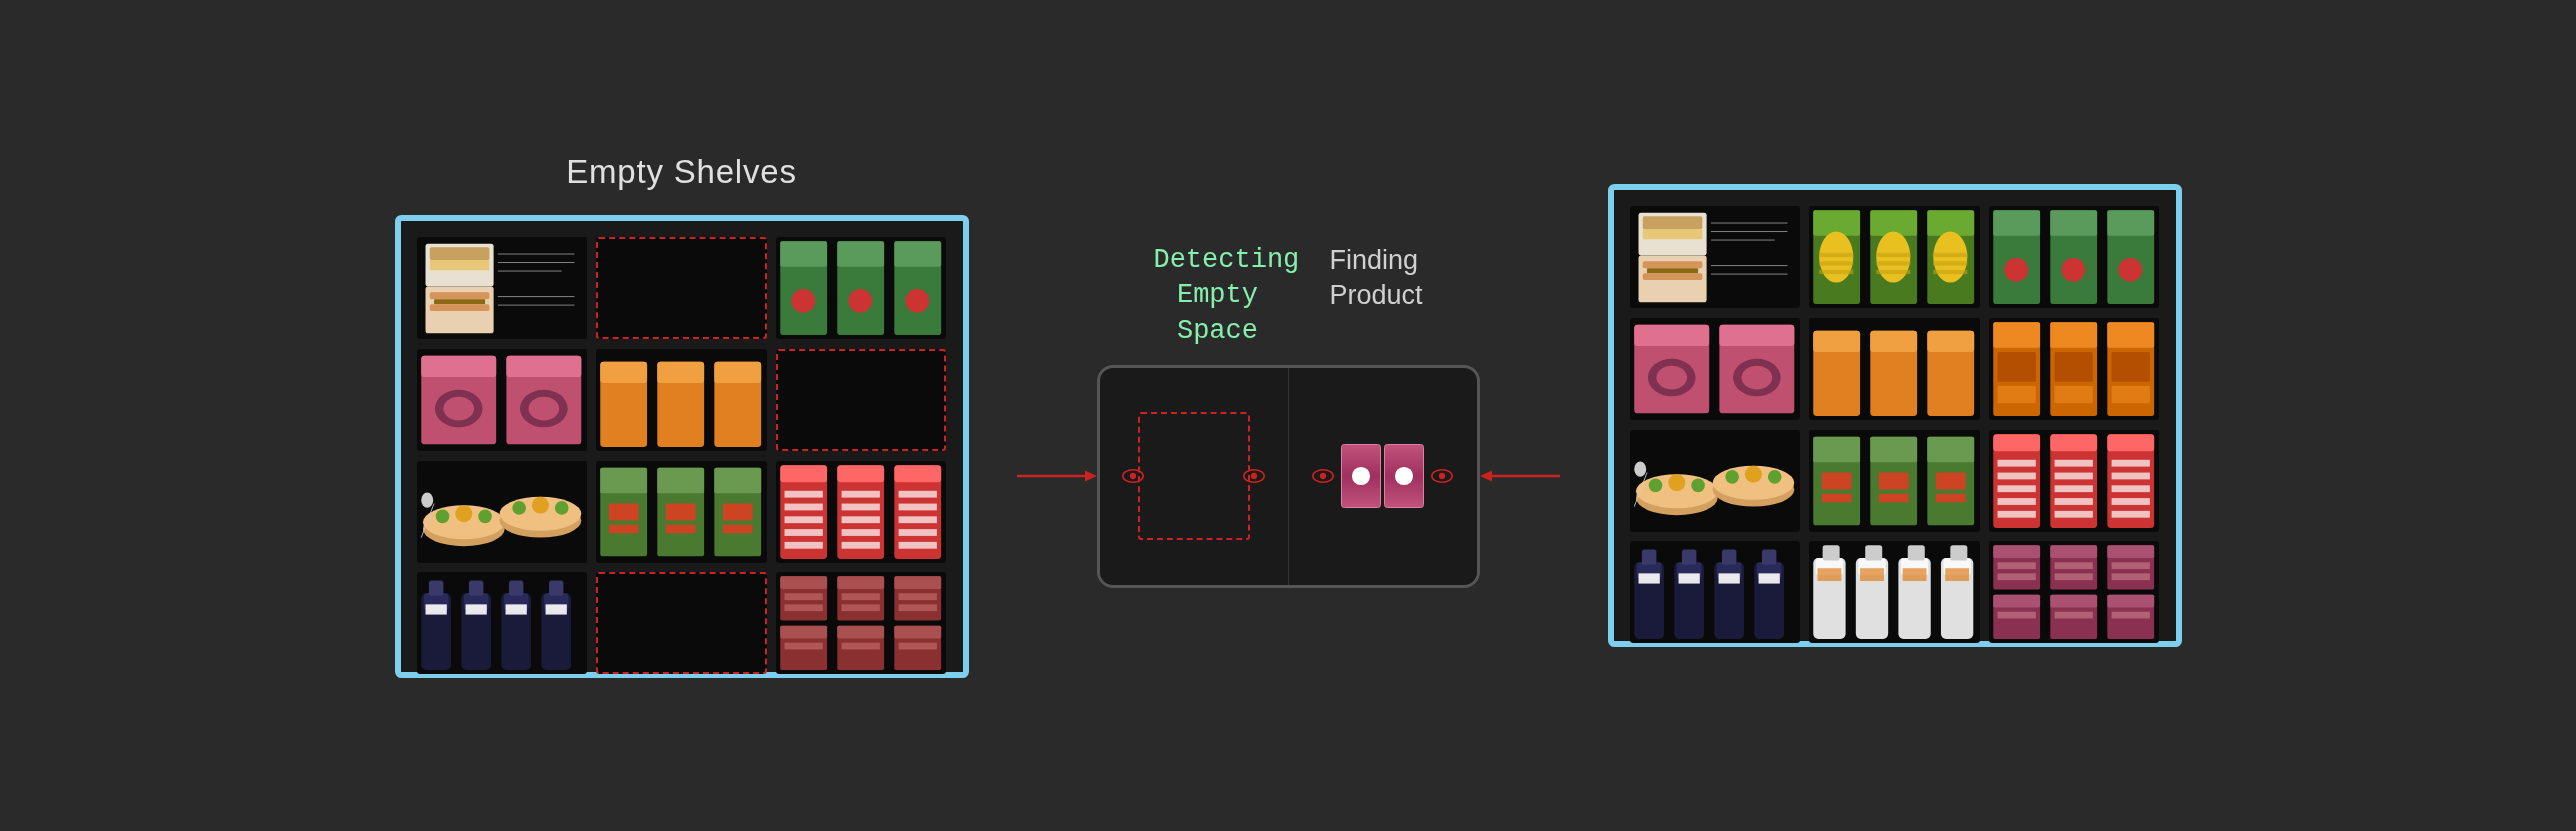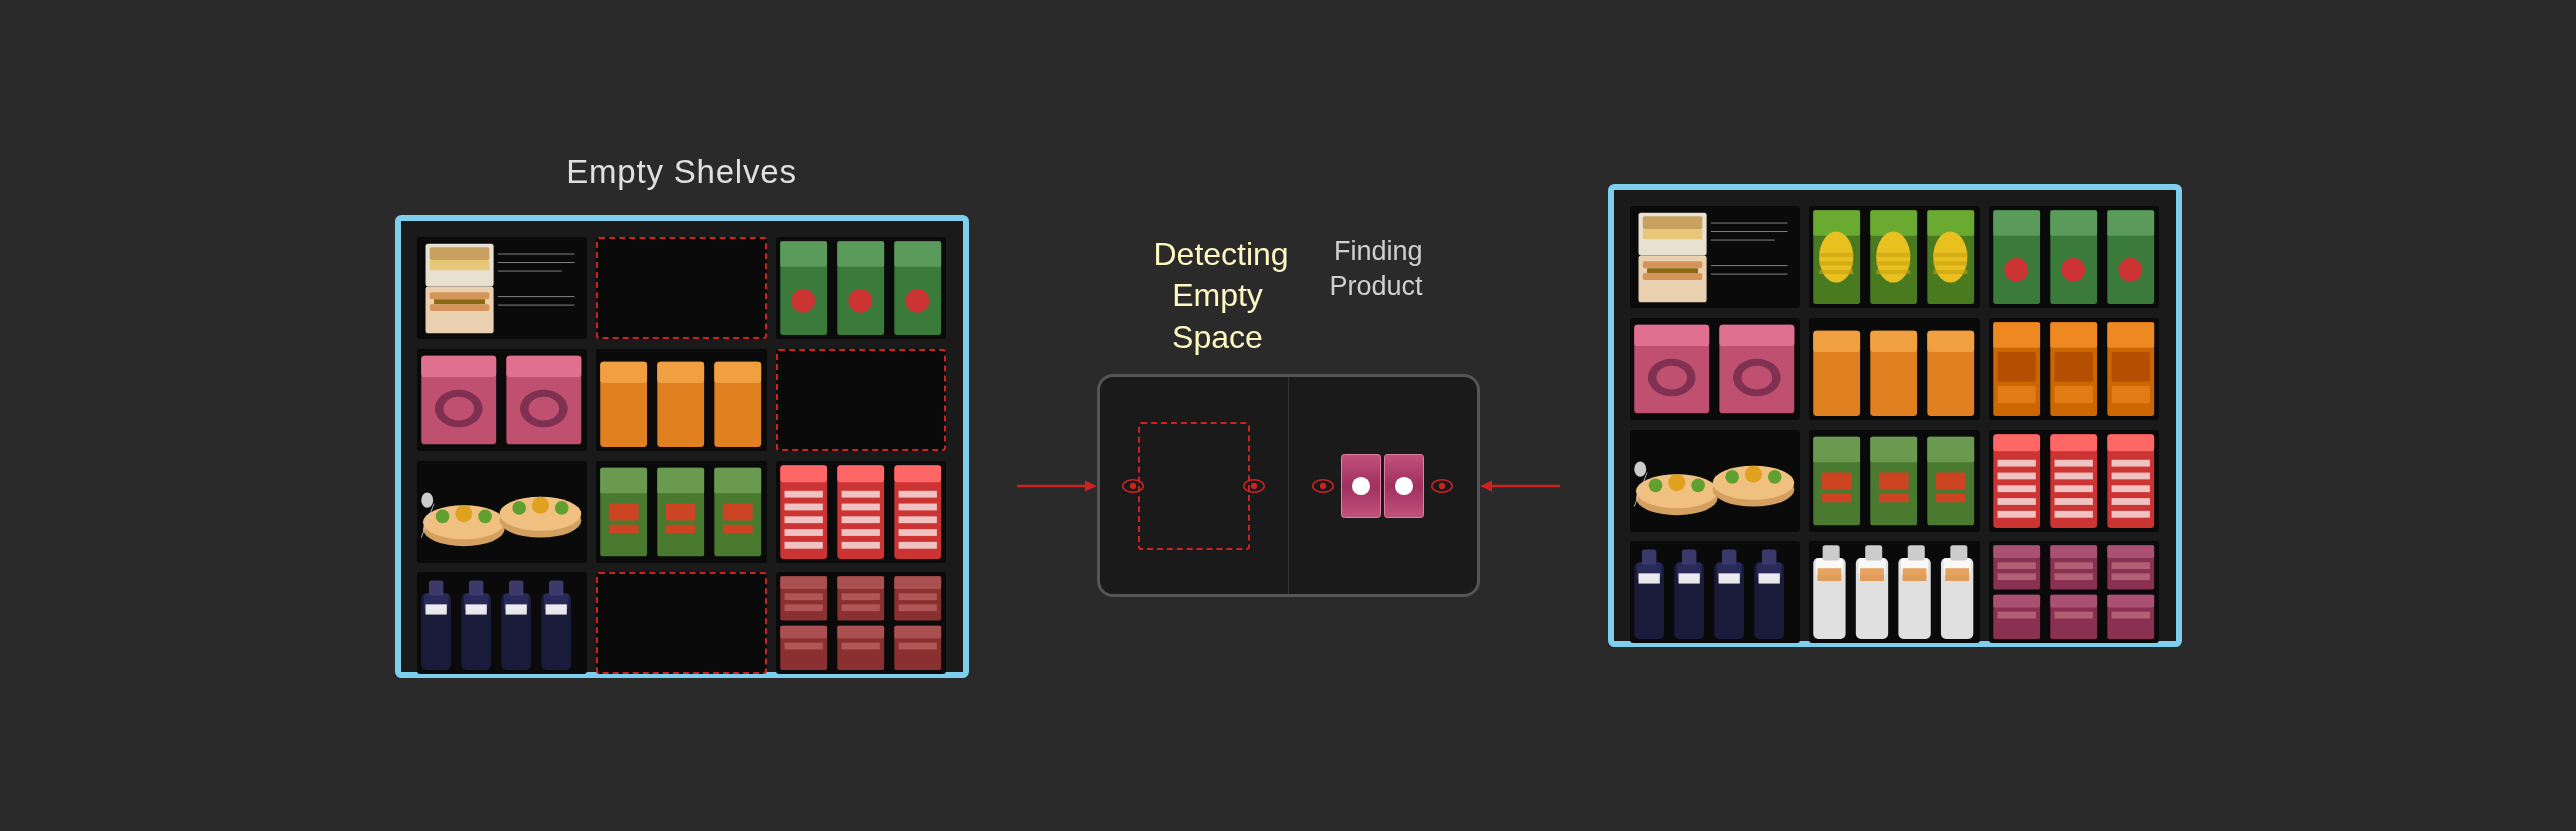--- a/index.html
+++ b/index.html
@@ -392,23 +392,23 @@
             <rect x="144" y="83" width="45" height="8" fill="#cc7070" opacity="0.6"></rect>
           </svg>
         </div>
       </div>
 
     </div>
   </div>
 
   <div class="middle-section">
     <div class="detection-labels">
-      <div class="detection-label" style="color:#fef9c3; font-size:32px; white-space: pre-line; text-align:center;">Detecting
+      <div class="detection-label" style="color:#86efac; font-size:27px; white-space: pre-line; text-align:center;font-family:Liberation Mono, monospace;">Detecting
 Empty Space</div>
-      <div class="detection-label" style="color:#d0d0d0; font-size:27px; white-space: pre-line; text-align:right;">Finding
+      <div class="detection-label" style="color:#d0d0d0; font-size:27px; white-space: pre-line; text-align:left;">Finding
 Product</div>
     </div>
 
     <div style="display:flex; align-items:center; gap:0;">
 
       <svg width="80" height="24" viewBox="0 0 100 30">
         <line x1="0" y1="15" x2="85" y2="15" stroke="#cc2222" stroke-width="3"></line>
         <polygon points="85,8 100,15 85,22" fill="#cc2222"></polygon>
       </svg>
 

